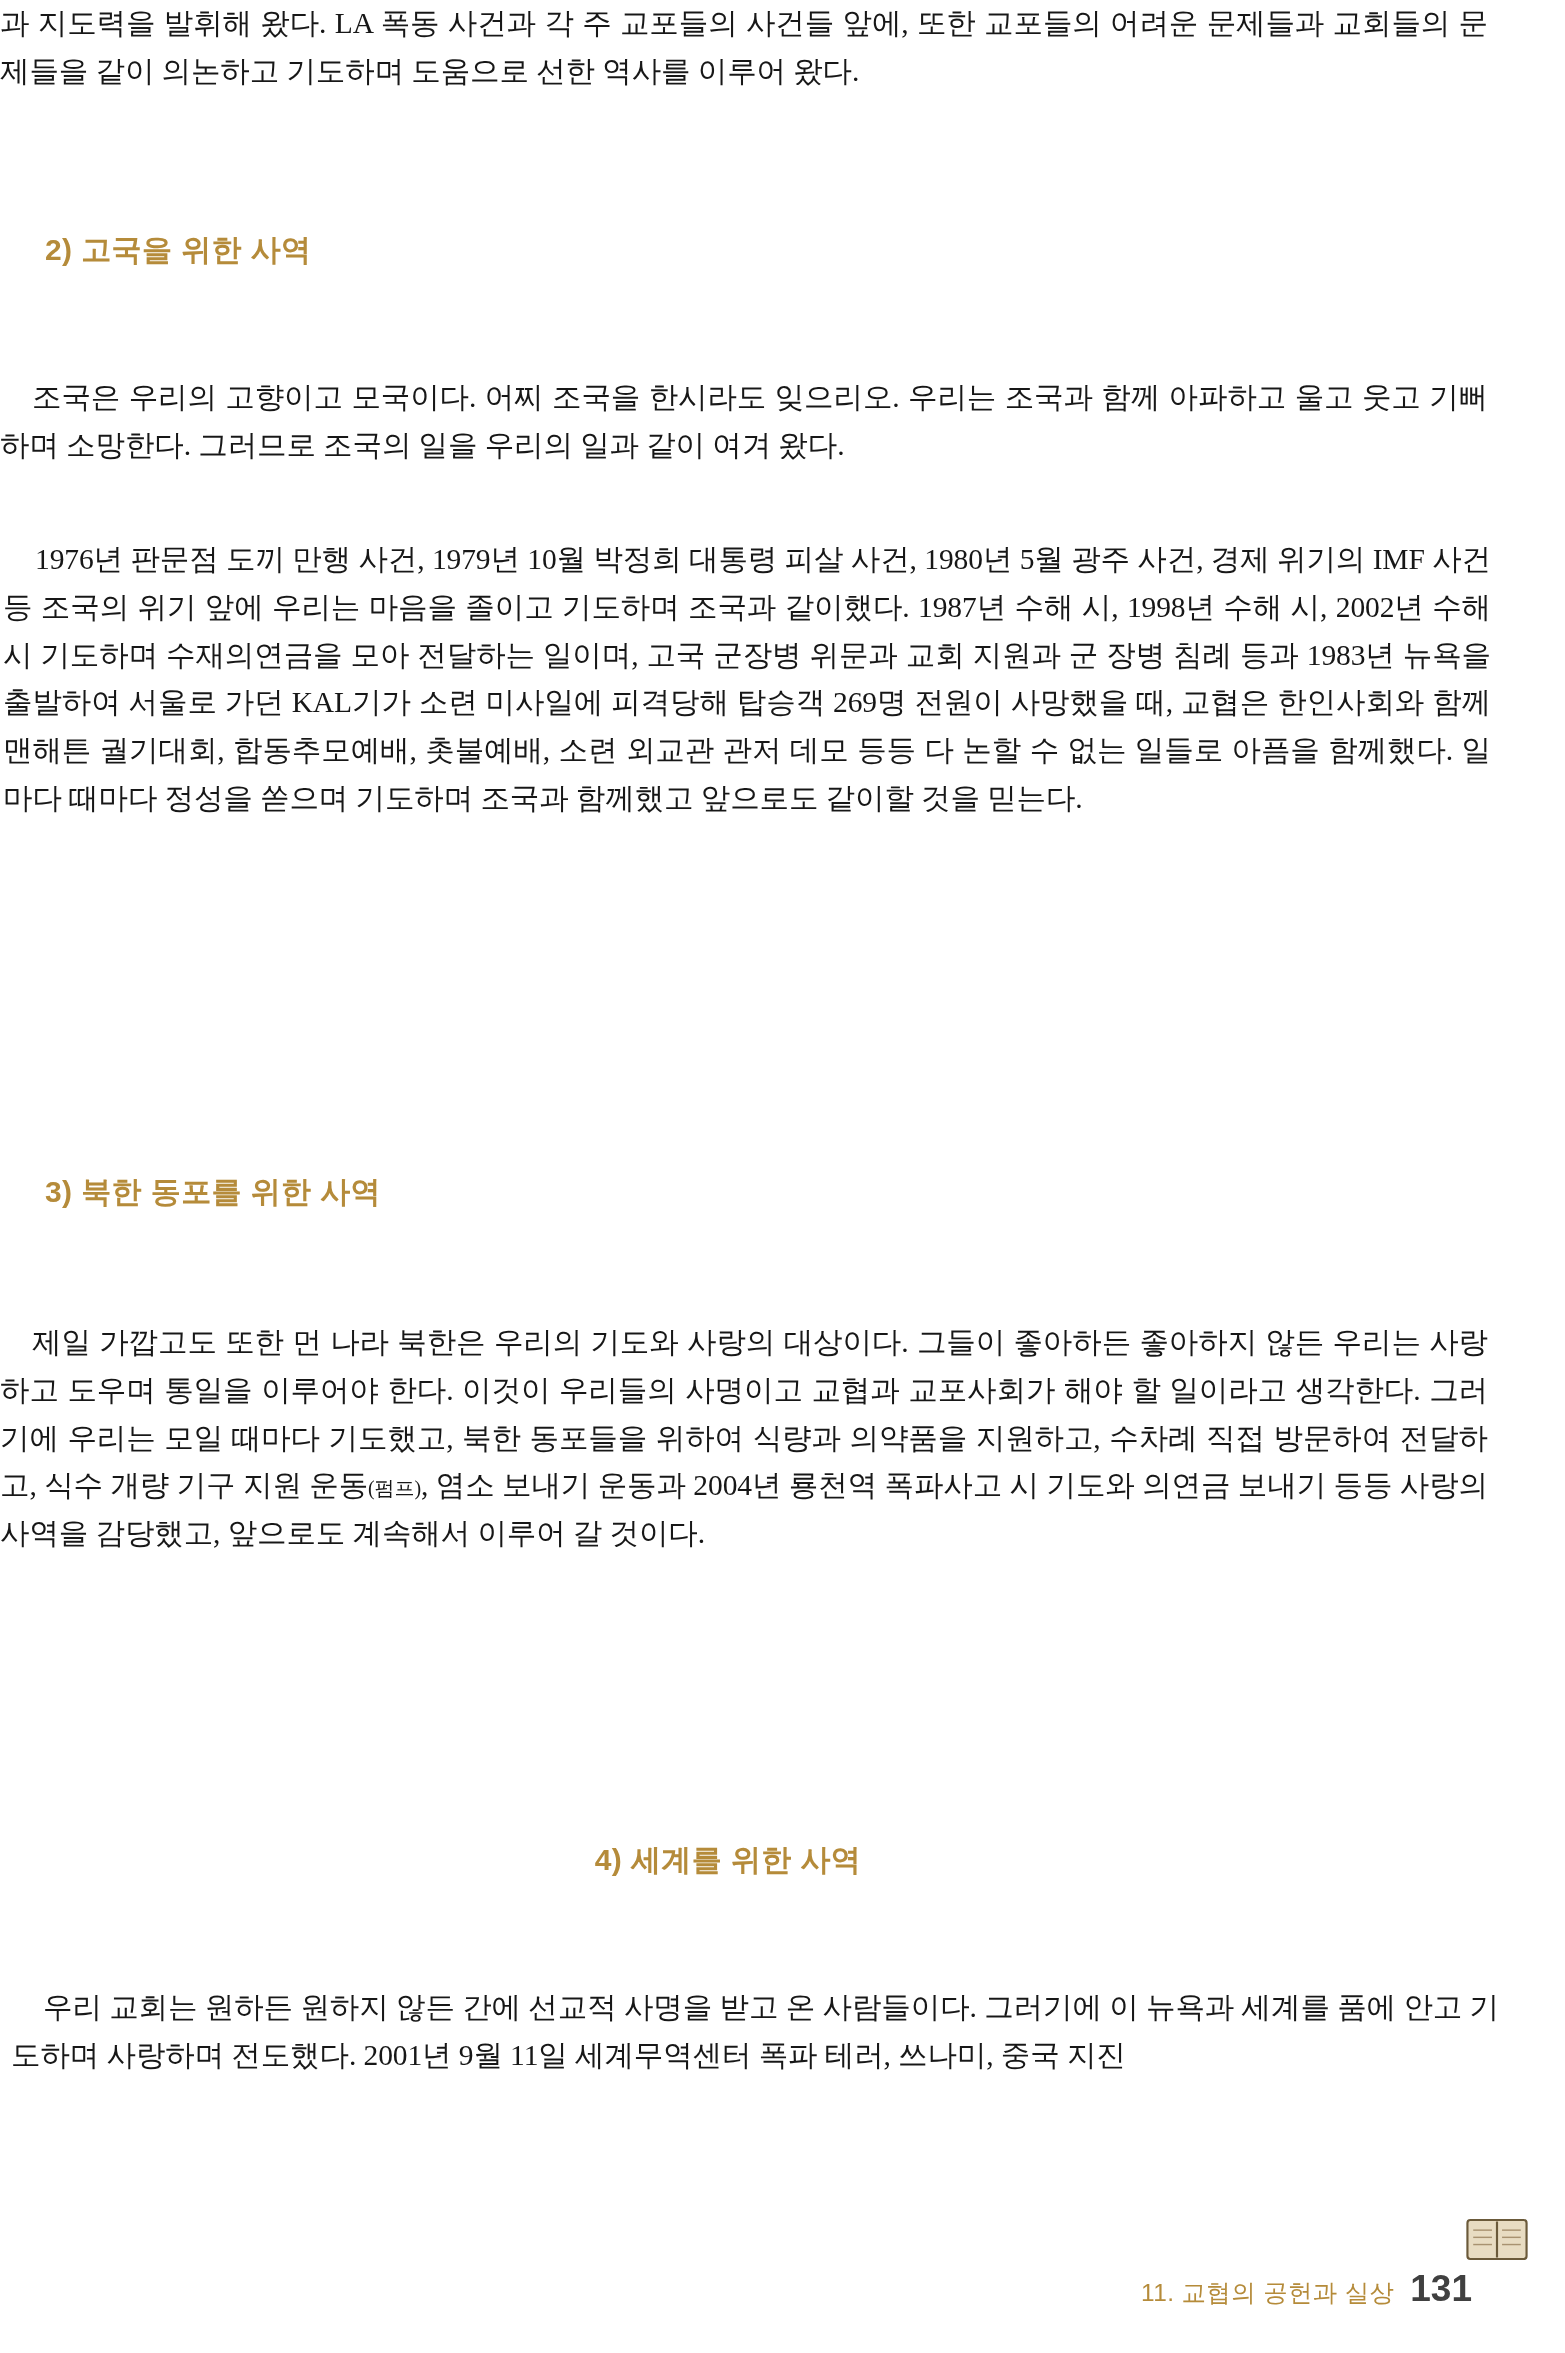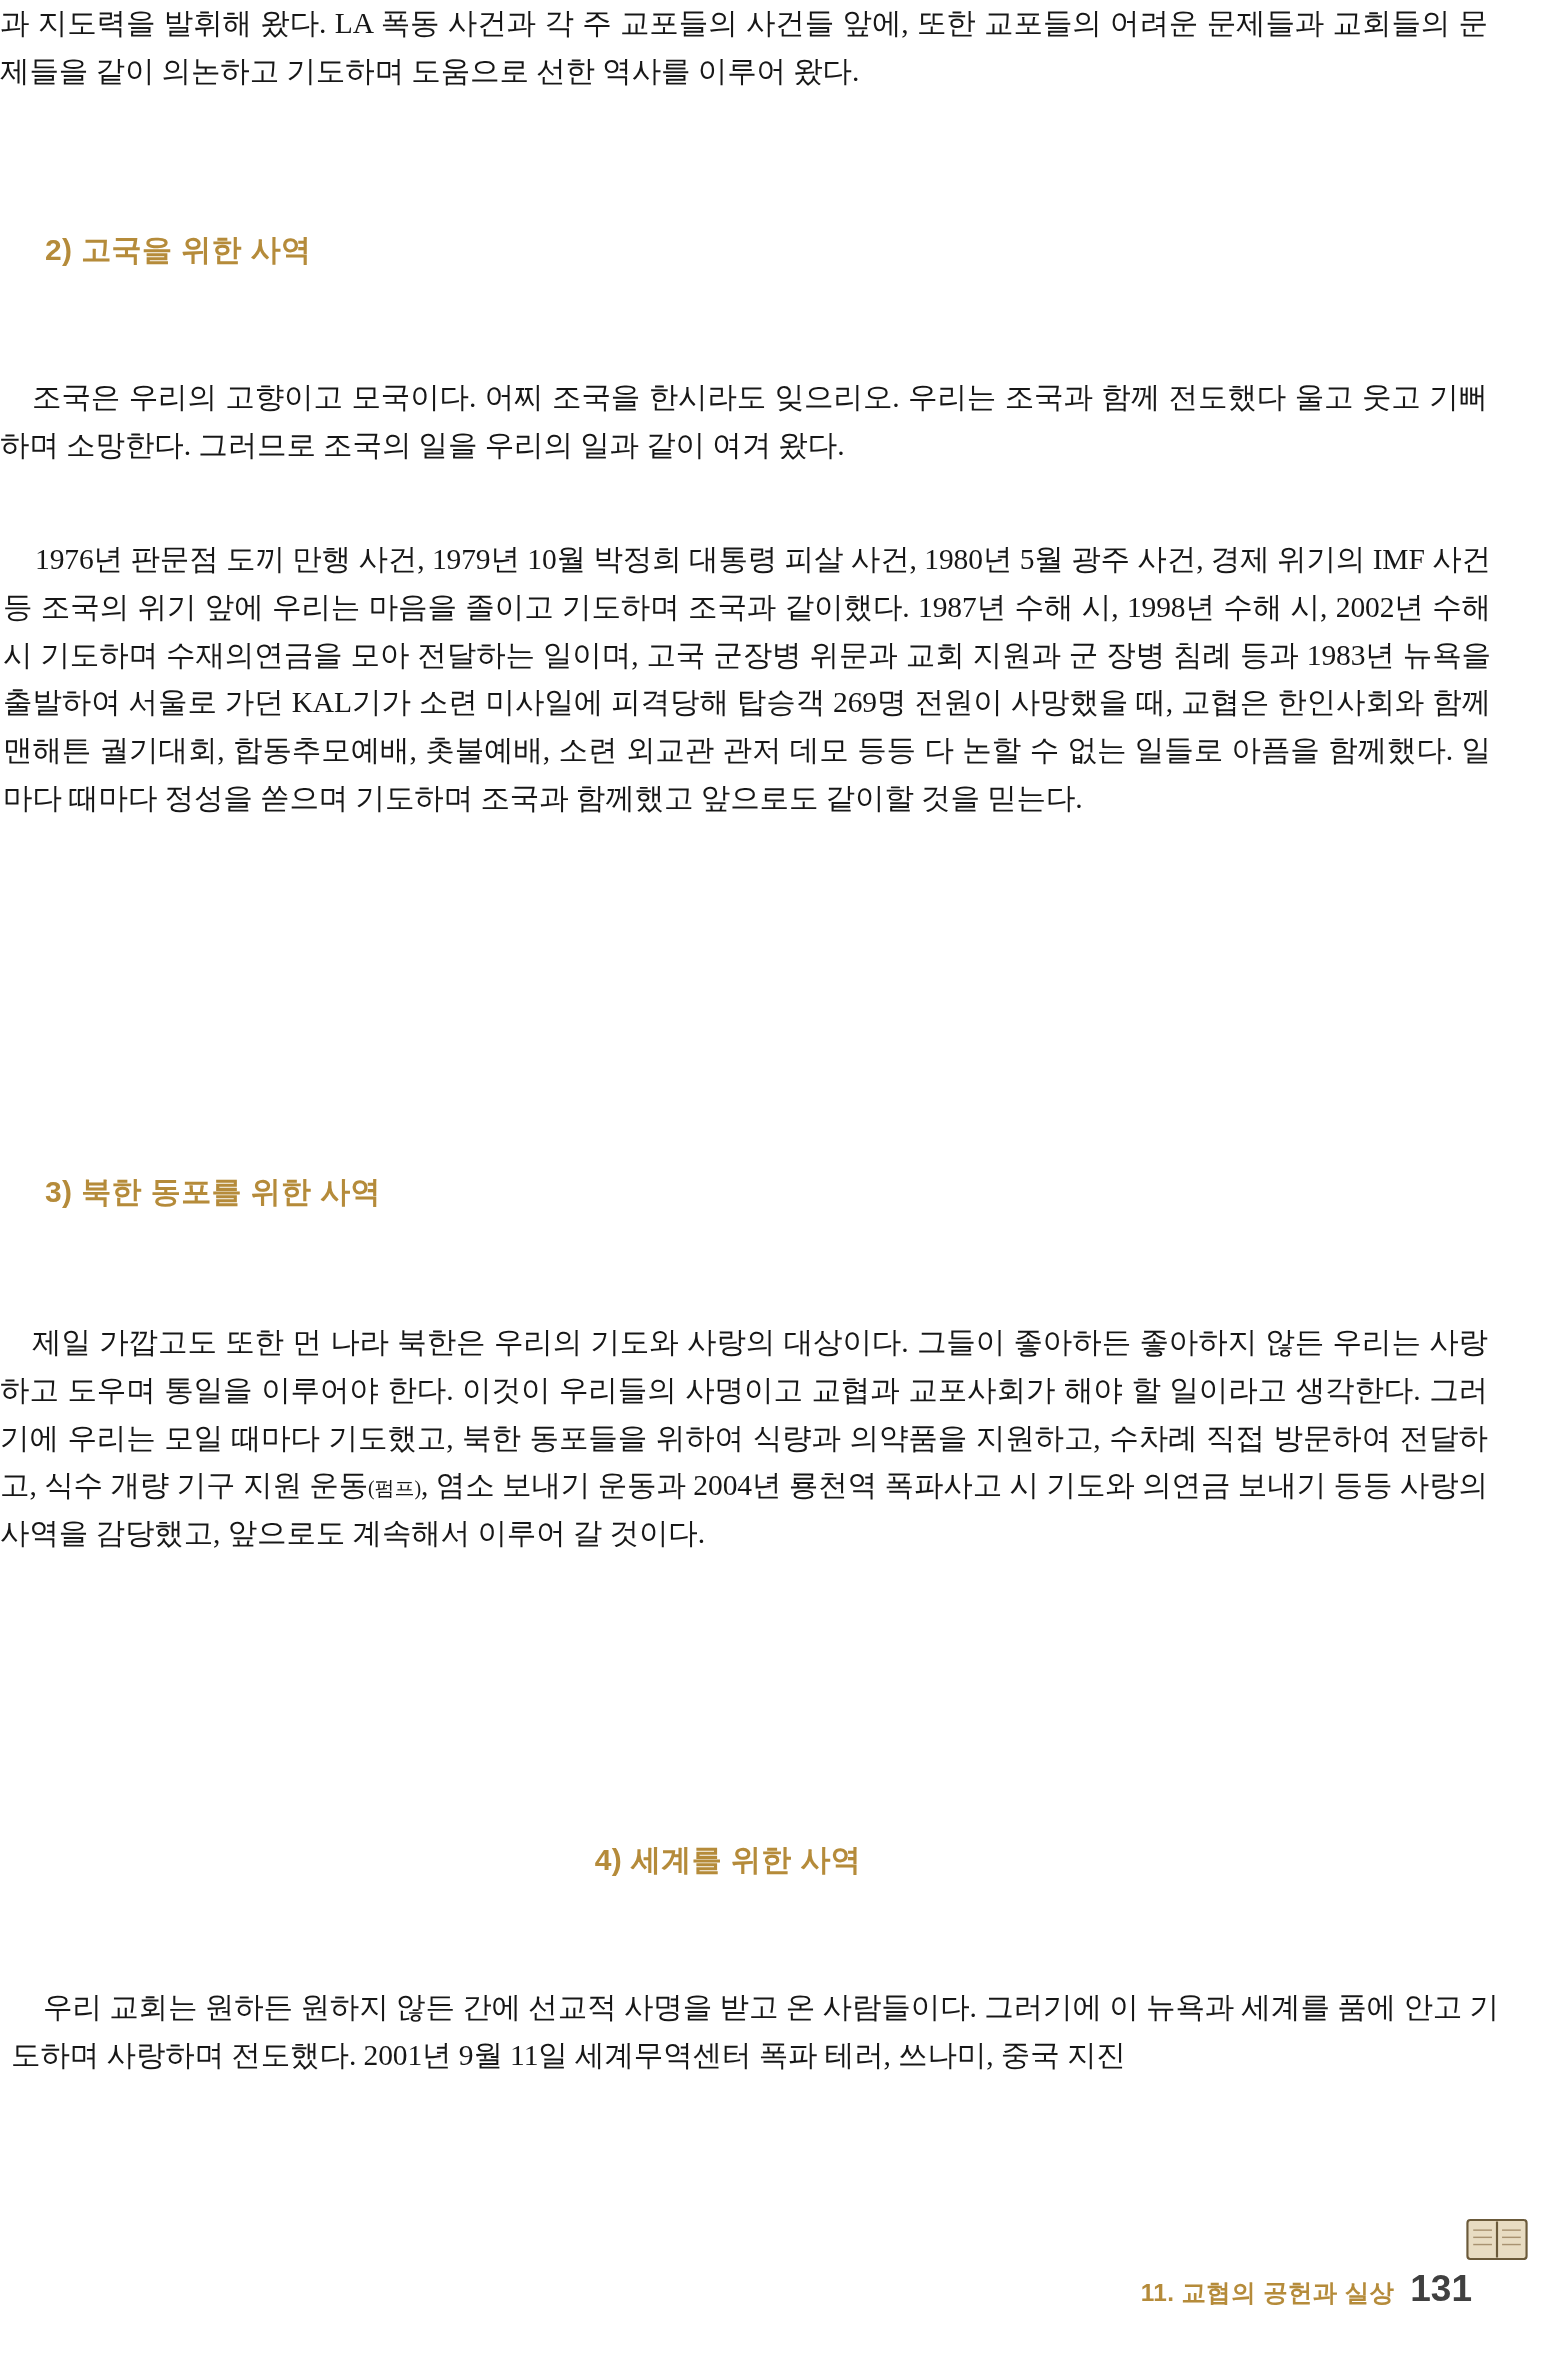--- a/index.html
+++ b/index.html
@@ -124,21 +124,21 @@
     right: 93px;
     bottom: 7.2px;
     display: flex;
     align-items: baseline;
     gap: 16px;
   }
   .footer-label {
     font-size: 24.4px;
     color: #b58b3a;
     font-family: "Liberation Sans", "DejaVu Sans", sans-serif;
-    font-weight: bold;
+    font-weight: normal;
     letter-spacing: 0.4px;
   }
   .page-number {
     font-size: 37px;
     color: #404040;
     font-weight: bold;
     font-family: "Liberation Sans", "DejaVu Sans", sans-serif;
   }
   .book-icon {
     position: absolute;
@@ -157,21 +157,21 @@
 
     <div id="intro-para" class="para-block">
       <p class="body-text">과 지도력을 발휘해 왔다. LA 폭동 사건과 각 주 교포들의 사건들 앞에, 또한 교포들의 어려운 문제들과 교회들의 문제들을 같이 의논하고 기도하며 도움으로 선한 역사를 이루어 왔다.</p>
     </div>
 
     <div id="heading-2">
       <h2 class="section-heading">2) 고국을 위한 사역</h2>
     </div>
 
     <div id="para-2a" class="para-block">
-      <p class="body-text indent">조국은 우리의 고향이고 모국이다. 어찌 조국을 한시라도 잊으리오. 우리는 조국과 함께 전도했다 울고 웃고 기뻐하며 소망한다. 그러므로 조국의 일을 우리의 일과 같이 여겨 왔다.</p>
+      <p class="body-text indent">조국은 우리의 고향이고 모국이다. 어찌 조국을 한시라도 잊으리오. 우리는 조국과 함께 아파하고 울고 웃고 기뻐하며 소망한다. 그러므로 조국의 일을 우리의 일과 같이 여겨 왔다.</p>
     </div>
 
     <div id="para-2b" class="para-block">
       <p class="body-text indent">1976년 판문점 도끼 만행 사건, 1979년 10월 박정희 대통령 피살 사건, 1980년 5월 광주 사건, 경제 위기의 IMF 사건 등 조국의 위기 앞에 우리는 마음을 졸이고 기도하며 조국과 같이했다. 1987년 수해 시, 1998년 수해 시, 2002년 수해 시 기도하며 수재의연금을 모아 전달하는 일이며, 고국 군장병 위문과 교회 지원과 군 장병 침례 등과 1983년 뉴욕을 출발하여 서울로 가던 KAL기가 소련 미사일에 피격당해 탑승객 269명 전원이 사망했을 때, 교협은 한인사회와 함께 맨해튼 궐기대회, 합동추모예배, 촛불예배, 소련 외교관 관저 데모 등등 다 논할 수 없는 일들로 아픔을 함께했다. 일마다 때마다 정성을 쏟으며 기도하며 조국과 함께했고 앞으로도 같이할 것을 믿는다.</p>
     </div>
 
     <div id="heading-3">
       <h2 class="section-heading">3) 북한 동포를 위한 사역</h2>
     </div>
 

